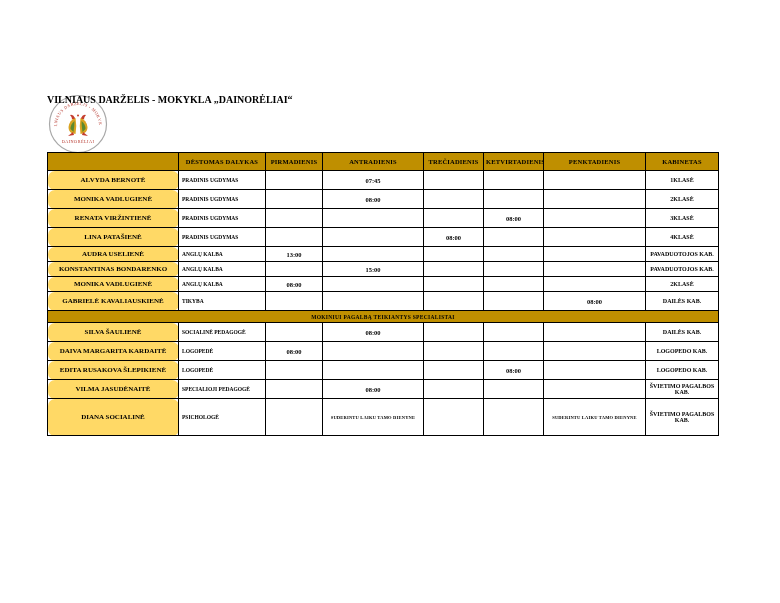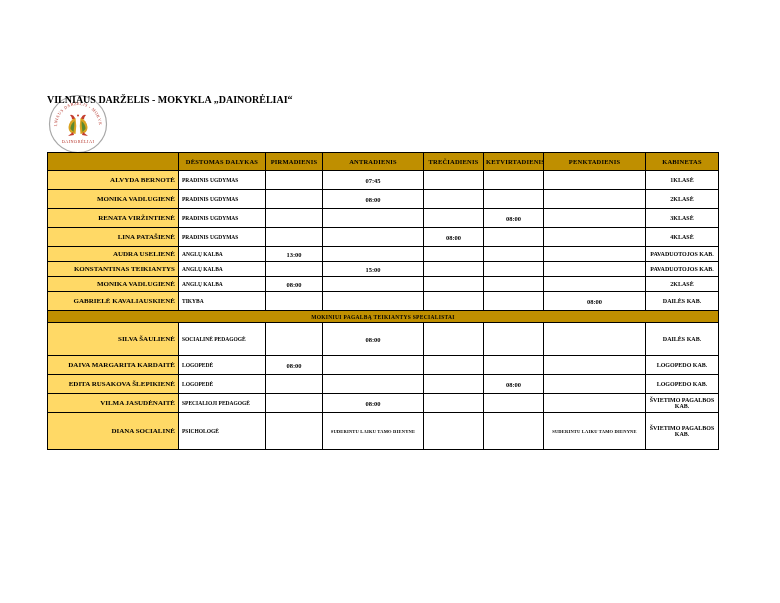--- a/index.html
+++ b/index.html
@@ -20,21 +20,21 @@
     border-collapse: collapse; table-layout: fixed; width: 671px;
   }
   th, td { border: 1px solid var(--border, #000); overflow: hidden; vertical-align: middle; }
   th {
     background: var(--header-bg, #BF8F00);
     font-size: 6.5px; font-weight: bold; text-align: center;
     height: 18px; padding: 0 2px; letter-spacing: 0.2px;
   }
   td.name {
     background: var(--name-bg, #FFD966);
-    font-size: 7px; font-weight: bold; text-align: right; padding: 0 3px;
+    font-size: 7px; font-weight: bold; text-align: center; padding: 0 3px; border-radius: 7px;
   }
   td.subject { font-size: 5.5px; font-weight: bold; text-align: left; padding: 0 3px; }
   td.day { font-size: 6.5px; font-weight: bold; text-align: center; padding: 0 1px; }
   td.day.note { font-size: 4.5px; letter-spacing: 0.2px; }
   td.room { font-size: 6px; font-weight: bold; text-align: center; padding: 0 1px; }
   tr.band td {
     background: var(--header-bg, #BF8F00);
     font-size: 5.5px; font-weight: bold; text-align: center;
     height: 12px; padding: 0; letter-spacing: 0.3px;
   }
@@ -129,21 +129,21 @@
         <td class="name">AUDRA USELIENĖ</td>
         <td class="subject">ANGLŲ KALBA</td>
         <td class="day">13:00</td>
         <td class="day"></td>
         <td class="day"></td>
         <td class="day"></td>
         <td class="day"></td>
         <td class="room">PAVADUOTOJOS KAB.</td>
       </tr>
       <tr style="height: 15px;">
-        <td class="name">KONSTANTINAS TEIKIANTYS</td>
+        <td class="name">KONSTANTINAS BONDARENKO</td>
         <td class="subject">ANGLŲ KALBA</td>
         <td class="day"></td>
         <td class="day">15:00</td>
         <td class="day"></td>
         <td class="day"></td>
         <td class="day"></td>
         <td class="room">PAVADUOTOJOS KAB.</td>
       </tr>
       <tr style="height: 15px;">
         <td class="name">MONIKA VADLUGIENĖ</td>
@@ -161,21 +161,21 @@
         <td class="day"></td>
         <td class="day"></td>
         <td class="day"></td>
         <td class="day"></td>
         <td class="day">08:00</td>
         <td class="room">DAILĖS KAB.</td>
       </tr>
       <tr class="band">
         <td colspan="8">MOKINIUI PAGALBĄ TEIKIANTYS SPECIALISTAI</td>
       </tr>
-      <tr style="height: 33px;">
+      <tr style="height: 19px;">
         <td class="name">SILVA ŠAULIENĖ</td>
         <td class="subject">SOCIALINĖ PEDAGOGĖ</td>
         <td class="day"></td>
         <td class="day">08:00</td>
         <td class="day"></td>
         <td class="day"></td>
         <td class="day"></td>
         <td class="room">DAILĖS KAB.</td>
       </tr>
       <tr style="height: 19px;">

